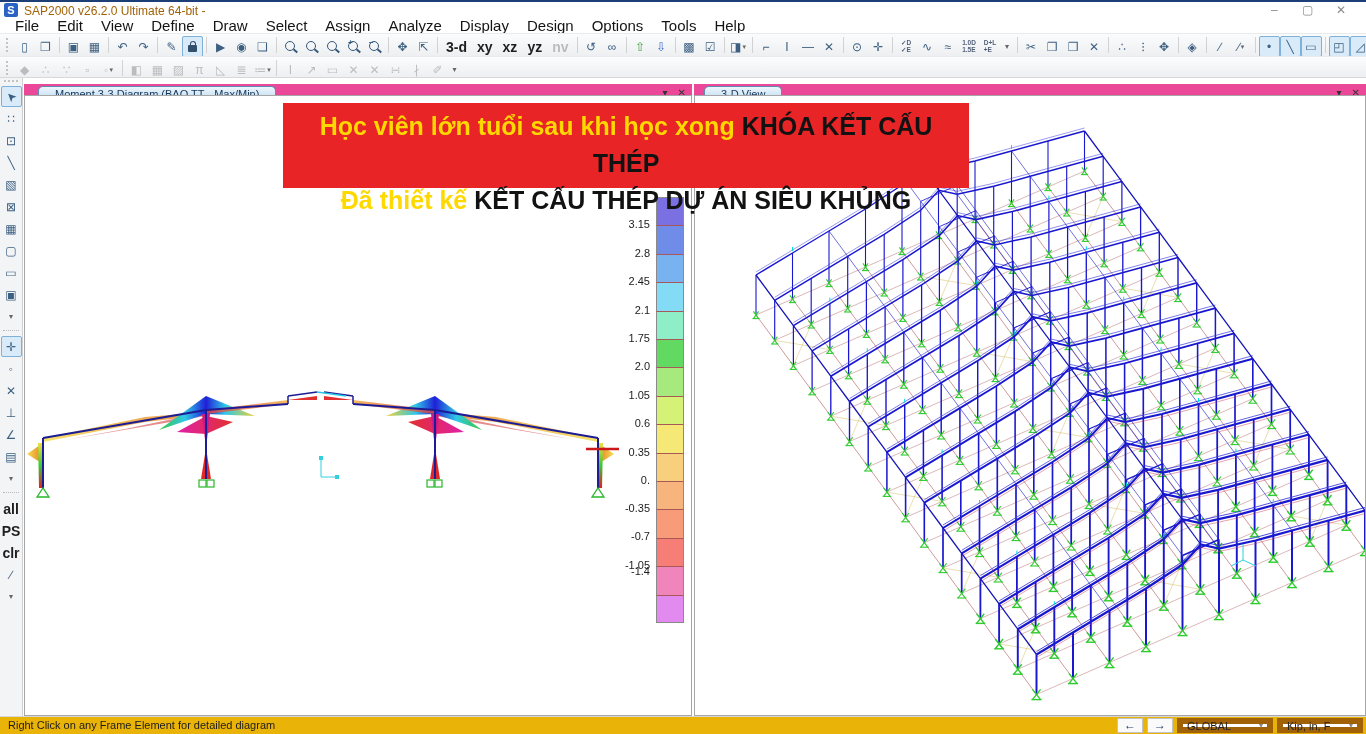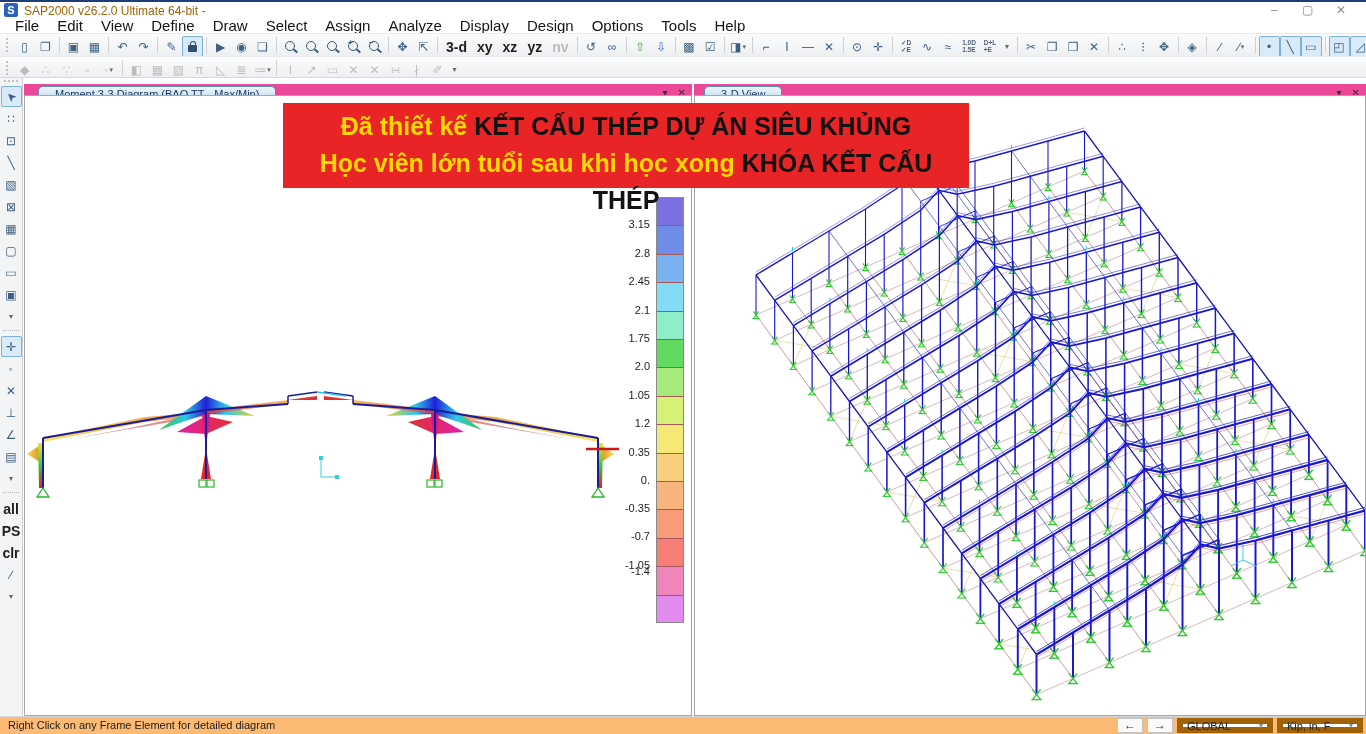--- a/index.html
+++ b/index.html
@@ -62,21 +62,21 @@
   .panel svg{position:absolute;left:0;top:0;}
   
   #legend{position:absolute;left:598px;top:197px;width:88px;height:426px;z-index:12;color:#1c1c1c;}
   .legend-band{position:absolute;left:58px;width:28px;box-sizing:border-box;border-left:1px solid #8a8a8a;border-right:1px solid #8a8a8a;}
   .legend-label{position:absolute;left:0;width:52px;text-align:right;font-size:11px;}
   
   #banner{position:absolute;left:283px;top:103px;width:686px;height:85px;background:#e92427;z-index:30;
       text-align:center;font-weight:bold;font-size:25px;line-height:37px;padding-top:5px;box-sizing:border-box;}
   .bn-y{color:#ffd800;} .bn-k{color:#121212;}
   
-  #statusbar{position:absolute;left:0;bottom:0;width:1366px;height:18px;background:#fdba74;
+  #statusbar{position:absolute;left:0;bottom:0;width:1366px;height:18px;background:#eab308;
       border-top:1px solid #d7d7d7;box-sizing:border-box;}
   #status-msg{position:absolute;left:8px;top:2px;font-size:11px;color:#1c1c1c;}
   #status-right{position:absolute;right:3px;top:1px;display:flex;gap:4px;align-items:center;}
   .nav-btn{width:26px;height:15px;background:#fafafa;border:1px solid #c2c2c2;text-align:center;
       line-height:13px;color:#1d3a63;font-weight:bold;font-size:12px;box-sizing:border-box;}
   .sel-box{height:15px;background:#fff;border:6px solid #a16207;display:flex;align-items:center;
       justify-content:space-between;padding:0 4px;box-sizing:border-box;font-size:11px;}
   .sel-box .ca{font-size:8px;color:#888;margin-left:6px;}
   #sel-coord{width:96px;} #sel-units{width:86px;}
 </style>
@@ -1670,37 +1670,37 @@
     <div class="legend-band" style="top: 340.8px; height: 28.4px; background: rgb(246, 126, 119); border-top: 1px solid rgb(168, 88, 88);"></div>
     <div class="legend-band" style="top: 369.2px; height: 28.4px; background: rgb(239, 133, 187); border-top: 1px solid rgb(168, 88, 88);"></div>
     <div class="legend-band" style="top: 397.6px; height: 28.4px; background: rgb(226, 138, 240); border-top: 1px solid rgb(168, 88, 88); border-bottom: 1px solid rgb(138, 138, 138);"></div>
     <div class="legend-label" style="top: 21.4px;">3.15</div>
     <div class="legend-label" style="top: 49.8px;">2.8</div>
     <div class="legend-label" style="top: 78.2px;">2.45</div>
     <div class="legend-label" style="top: 106.6px;">2.1</div>
     <div class="legend-label" style="top: 135px;">1.75</div>
     <div class="legend-label" style="top: 163.4px;">2.0</div>
     <div class="legend-label" style="top: 191.8px;">1.05</div>
-    <div class="legend-label" style="top: 220.2px;">1.2</div>
+    <div class="legend-label" style="top: 220.2px;">0.6</div>
     <div class="legend-label" style="top: 248.6px;">0.35</div>
     <div class="legend-label" style="top: 277px;">0.</div>
     <div class="legend-label" style="top: 305.4px;">-0.35</div>
     <div class="legend-label" style="top: 333px;">-0.7</div>
     <div class="legend-label" style="top: 362.2px;">-1.05</div>
     <div class="legend-label" style="top: 368px;">-1.4</div>
   </div>
 
 <div id="banner">
   <div>
+    <span class="bn-y">Học viên lớn tuổi sau khi học xong</span>
+    <span class="bn-k">KHÓA KẾT CẤU THÉP</span>
+  </div>
+  <div>
     <span class="bn-y">Đã thiết kế</span>
     <span class="bn-k">KẾT CẤU THÉP DỰ ÁN SIÊU KHỦNG</span>
-  </div>
-  <div>
-    <span class="bn-y">Học viên lớn tuổi sau khi học xong</span>
-    <span class="bn-k">KHÓA KẾT CẤU THÉP</span>
   </div>
 </div>
 
 <div id="statusbar">
   <span id="status-msg">Right Click on any Frame Element for detailed diagram</span>
   <span id="status-right">
     <span class="nav-btn">←</span>
     <span class="nav-btn">→</span>
     <span class="sel-box" id="sel-coord">
       <span>GLOBAL</span>

